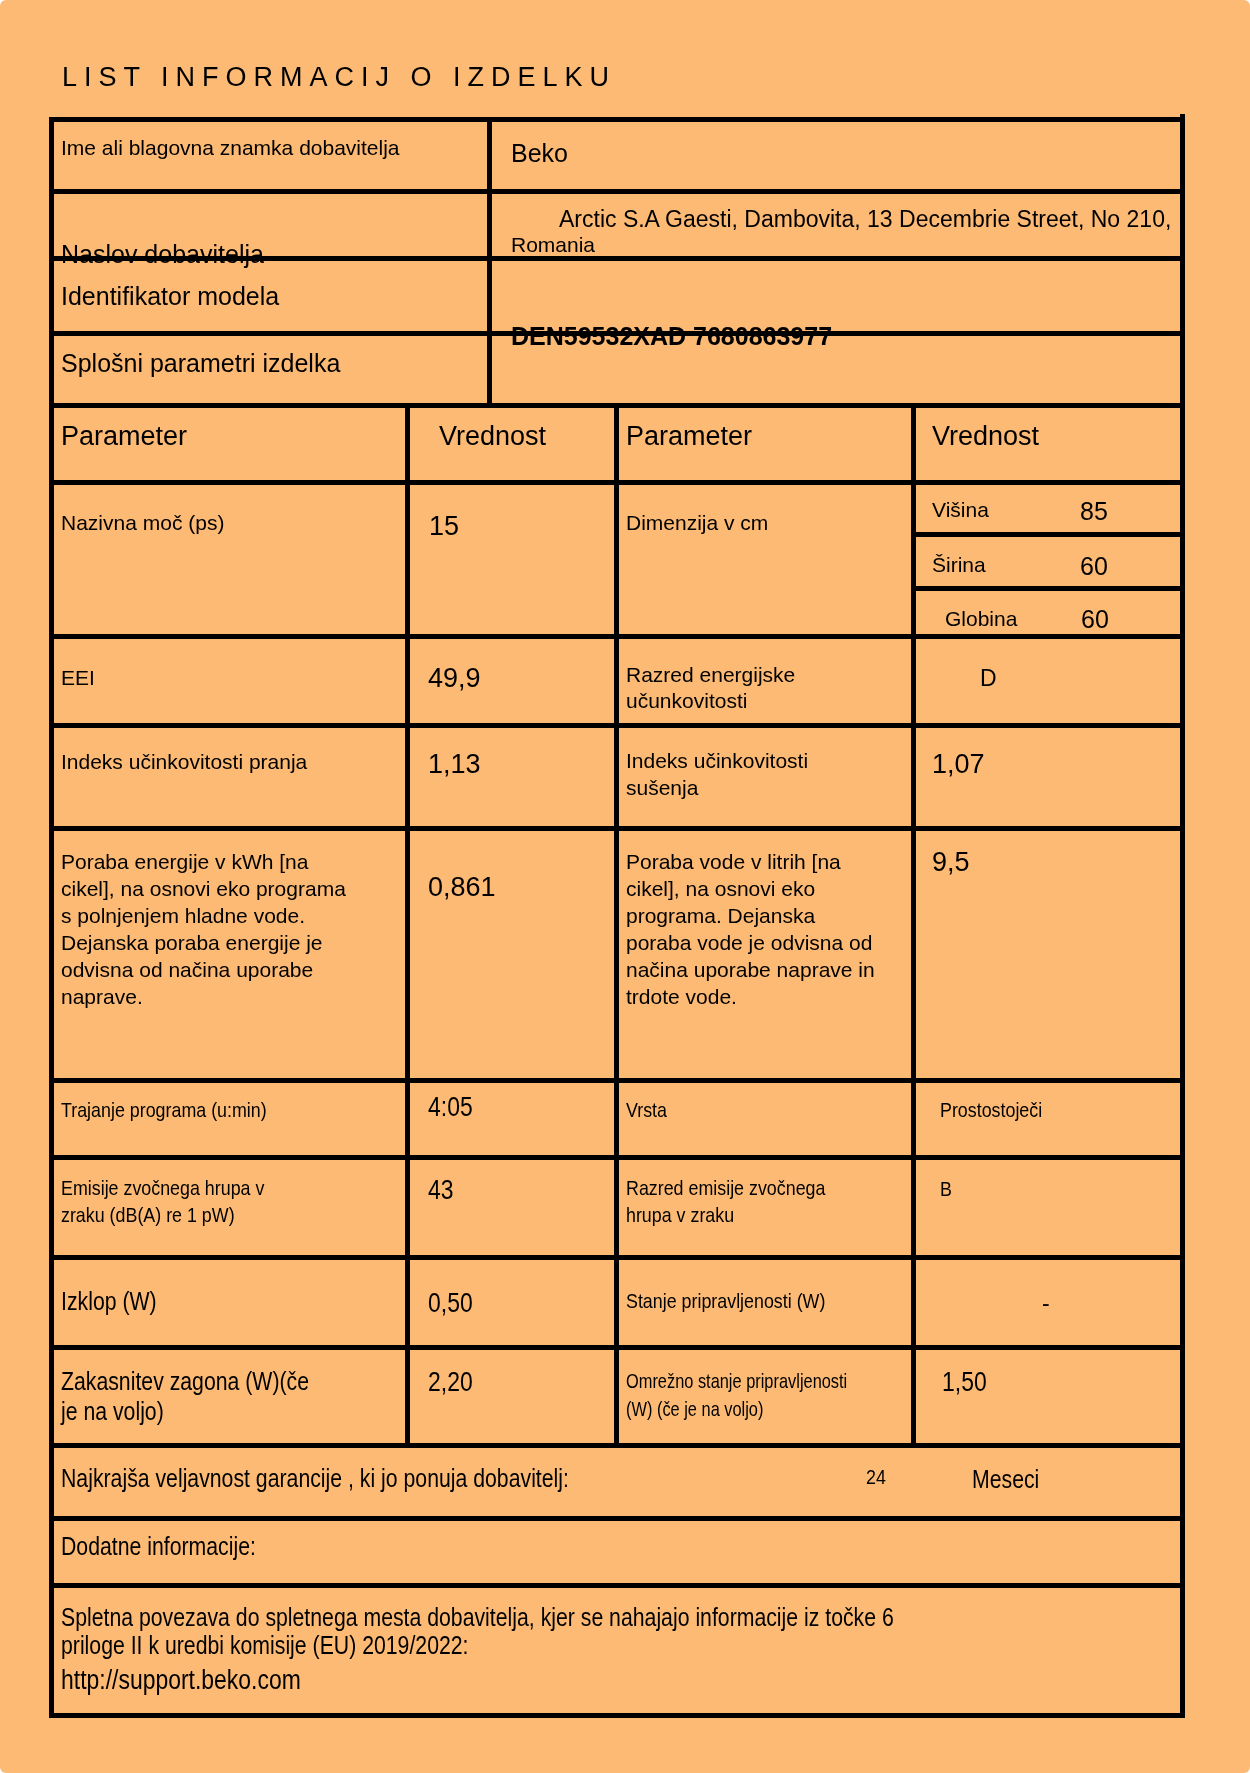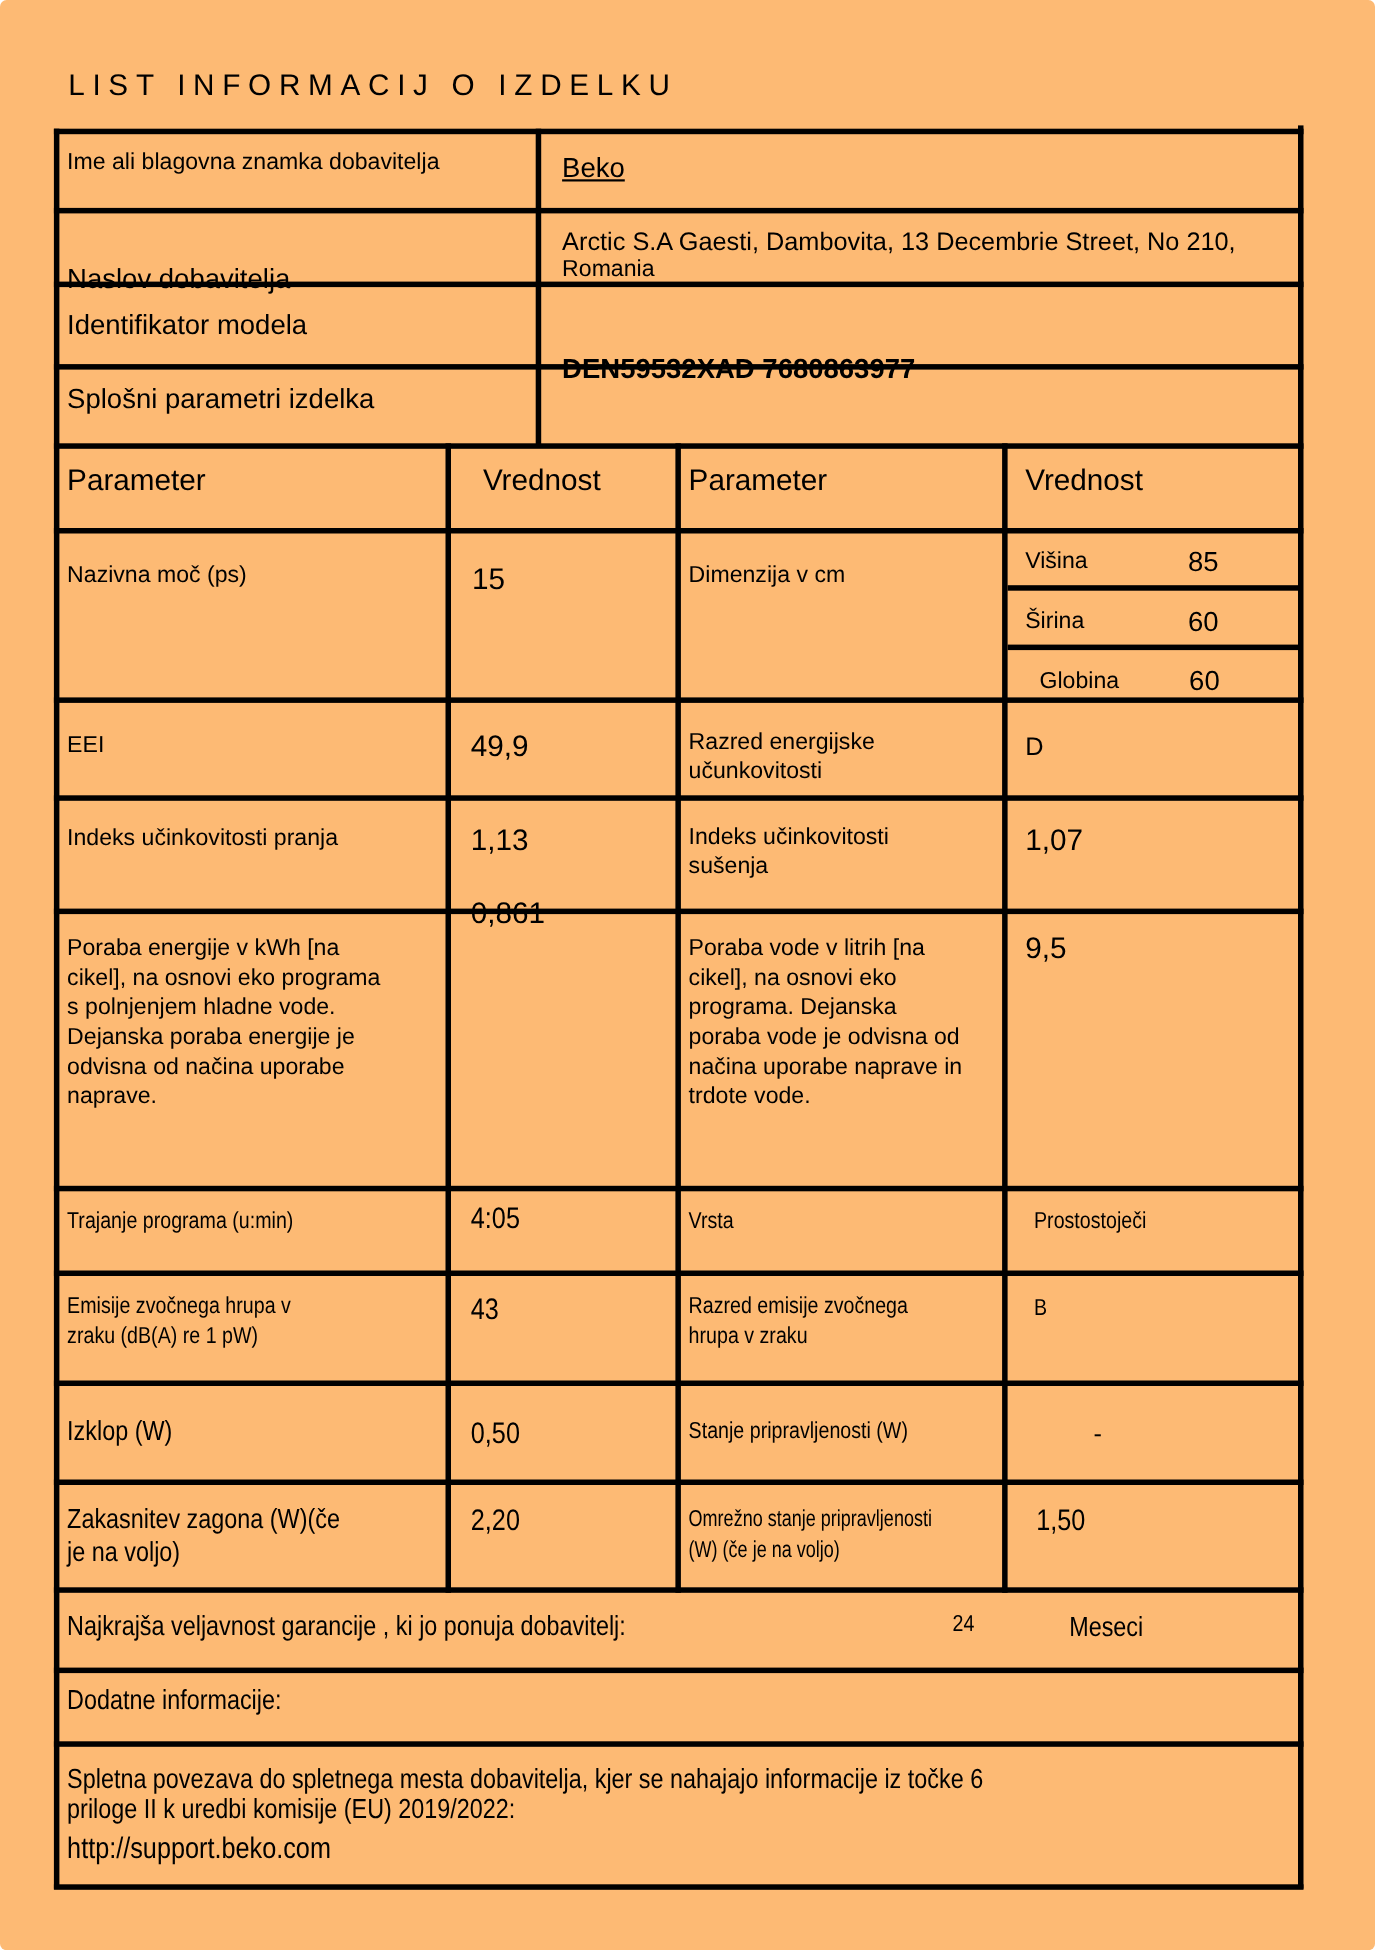--- a/index.html
+++ b/index.html
@@ -4,21 +4,21 @@
 <style>
   html, body { margin: 0; padding: 0; background: #ffffff; }
   body { width: 1250px; height: 1773px; position: relative; overflow: hidden;
          font-family: "Liberation Sans", sans-serif; color: #000; }
   .page { position: absolute; left: 0; top: 0; width: 1250px; height: 1773px; background: #fdba74; border-radius: 6px; }
   .title { position: absolute; left: 62px; top: 62px; font-size: 27px; letter-spacing: 7px; font-weight: normal; }
   .line-h { position: absolute; background: #000; height: 5px; }
   .line-v { position: absolute; background: #000; width: 5px; }
   .txt { position: absolute; line-height: 1.15; }
   .s21 { font-size: 21px; }
-  .s23 { font-size: 23px; }
+  .s23 { font-size: 23px; margin-left: 48px; }
   .s25 { font-size: 25px; }
   .s27 { font-size: 27px; }
   .bold { font-weight: bold; }
   .narrow { transform: scaleX(0.85); transform-origin: left top; }
 </style>
 </head>
 <body>
 
 <div class="page">
 
@@ -51,21 +51,21 @@
 
     <div class="line-v" style="left:405px; top:403px; height:1045px;"></div>
     <div class="line-v" style="left:614px; top:403px; height:1045px;"></div>
     <div class="line-v" style="left:911px; top:403px; height:1045px;"></div>
 
     <div class="line-h" style="left:916px; top:532px; width:268px;"></div>
     <div class="line-h" style="left:916px; top:586px; width:268px;"></div>
   </div>
 
   <div class="txt s21" style="left:61px; top:136px;">Ime ali blagovna znamka dobavitelja</div>
-  <div class="txt s25" style="left:511px; top:139px;text-decoration:underline;">Beko</div>
+  <div class="txt s25" style="left:511px; top:139px;">Beko</div>
 
   <div class="txt s25" style="left:61px; top:212px;margin-top:28px;">Naslov dobavitelja</div>
   <div class="txt s23" style="left:511px; top:206px;">Arctic S.A  Gaesti, Dambovita, 13 Decembrie Street, No 210,</div>
   <div class="txt s21" style="left:511px; top:233px;">Romania</div>
 
   <div class="txt s25" style="left:61px; top:282px;">Identifikator modela</div>
   <div class="txt s25 bold" style="left:511px; top:283px;margin-top:39px;">DEN59532XAD 7680863977</div>
 
   <div class="txt s25" style="left:61px; top:349px;">Splošni parametri izdelka</div>
   <div class="txt s25" style="left:511px; top:349px;"></div>
@@ -98,21 +98,21 @@
   <div class="txt s27" style="left:932px; top:749px;">1,07</div>
 
   <div class="txt s21" style="left:61px; top:848px; line-height:27px;">
     <div>Poraba energije v kWh [na</div>
     <div>cikel], na osnovi eko programa</div>
     <div>s polnjenjem hladne vode.</div>
     <div>Dejanska poraba energije je</div>
     <div>odvisna od načina uporabe</div>
     <div>naprave.</div>
   </div>
-  <div class="txt s27" style="left:428px; top:815px;">0,861</div>
+  <div class="txt s27" style="left:428px; top:872px;">0,861</div>
   <div class="txt s21" style="left:626px; top:848px; line-height:27px;">
     <div>Poraba vode v litrih [na</div>
     <div>cikel], na osnovi eko</div>
     <div>programa. Dejanska</div>
     <div>poraba vode je odvisna od</div>
     <div>načina uporabe naprave in</div>
     <div>trdote vode.</div>
   </div>
   <div class="txt s27" style="left:932px; top:847px;">9,5</div>
 

